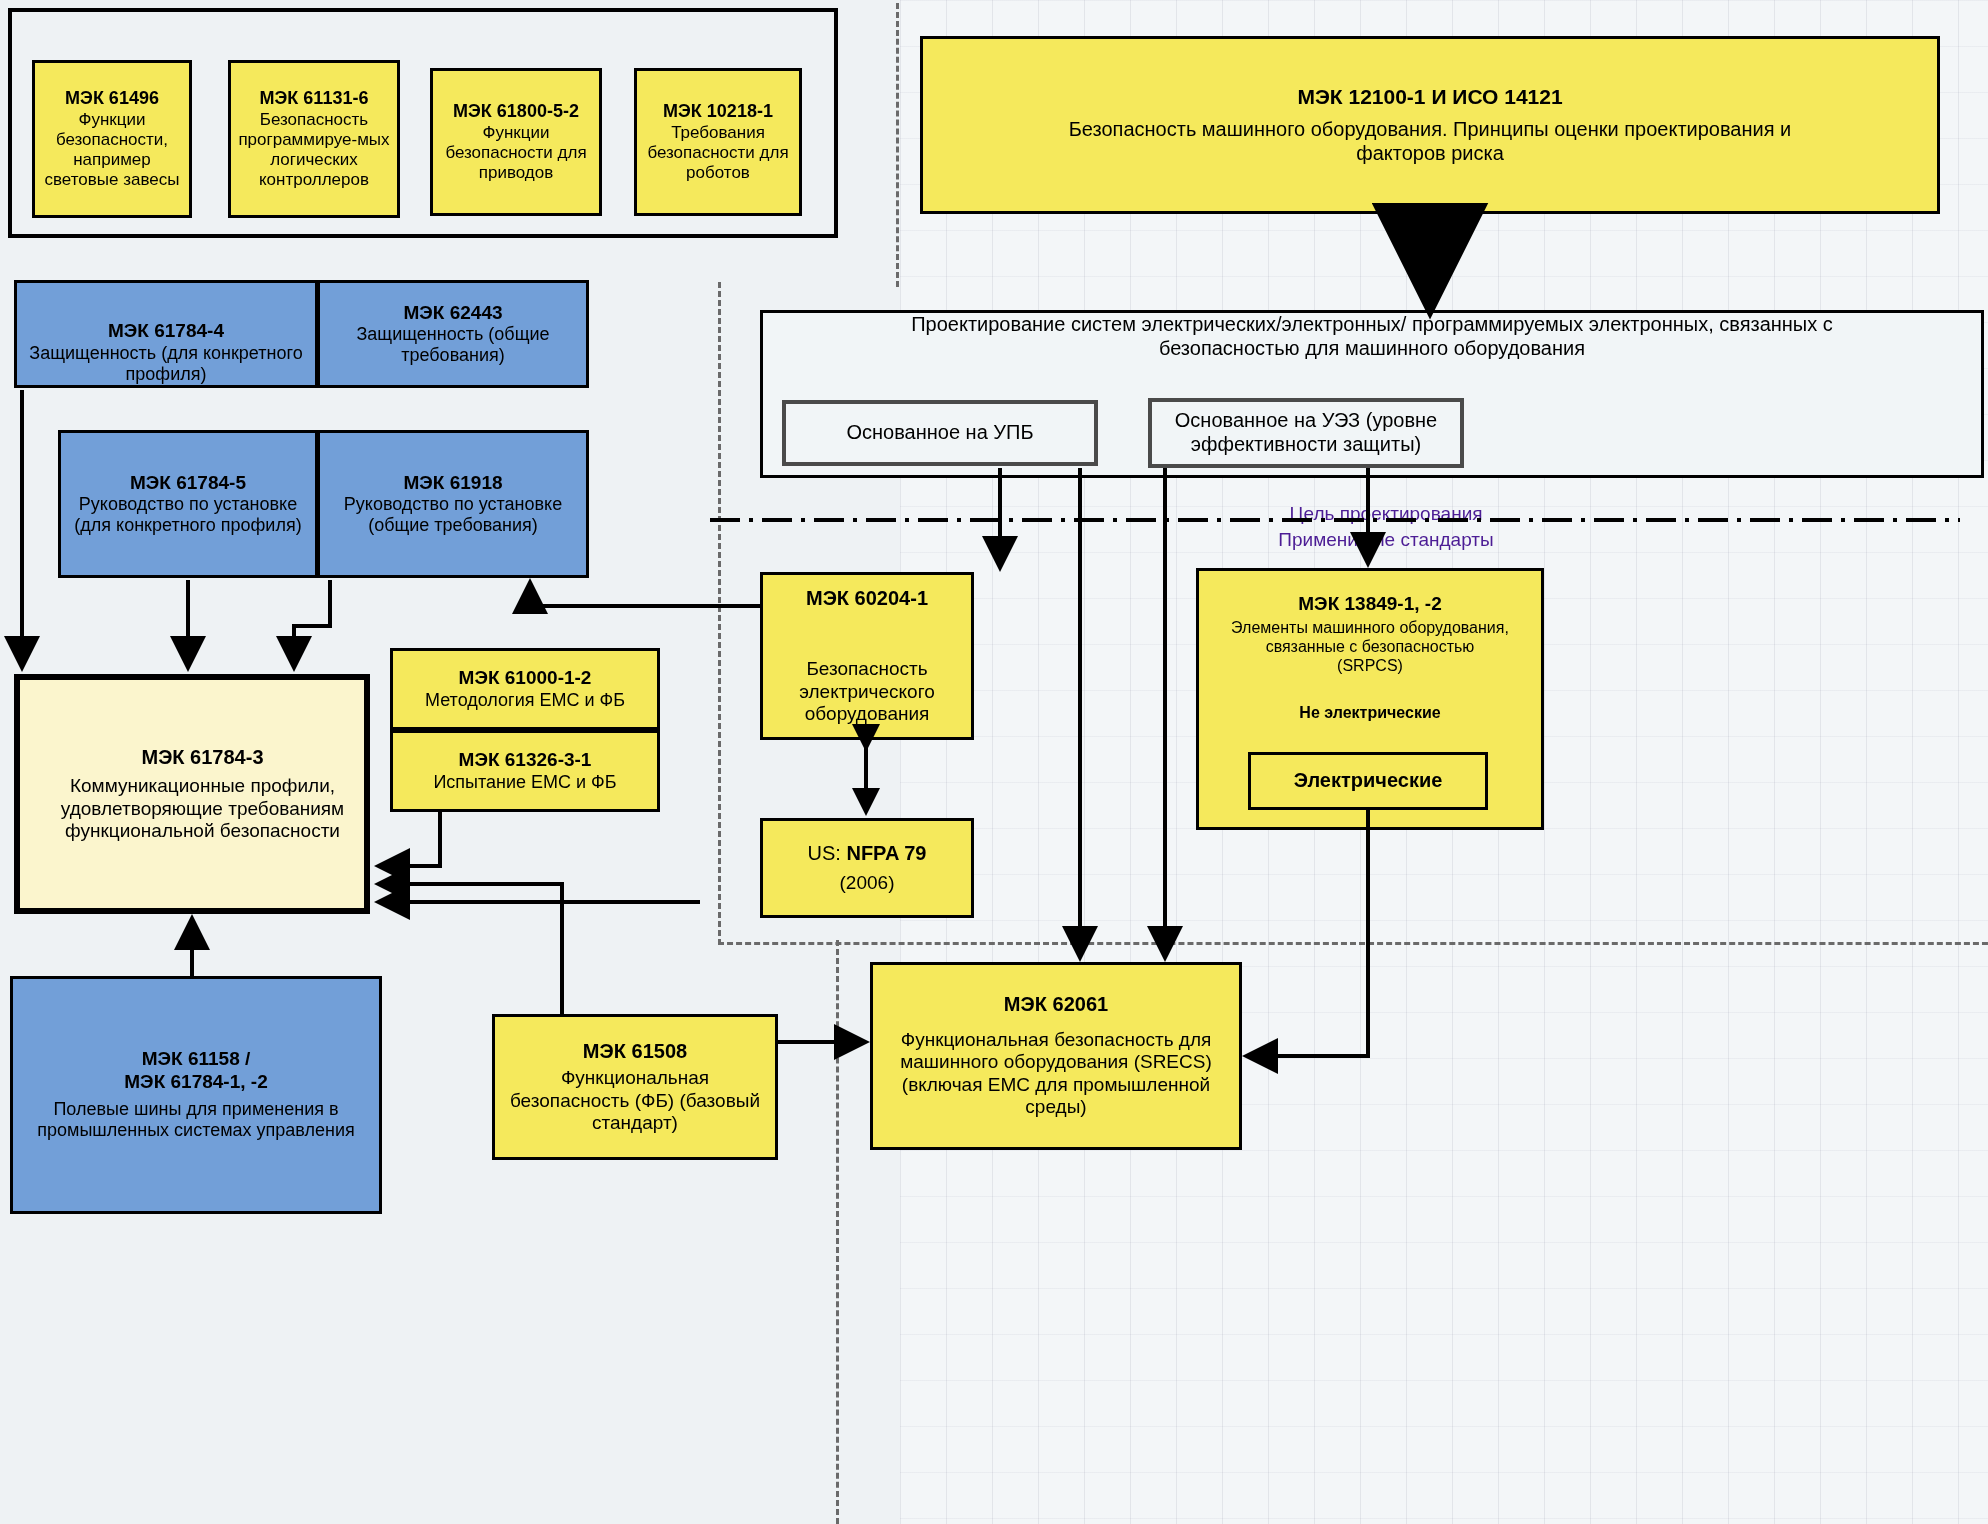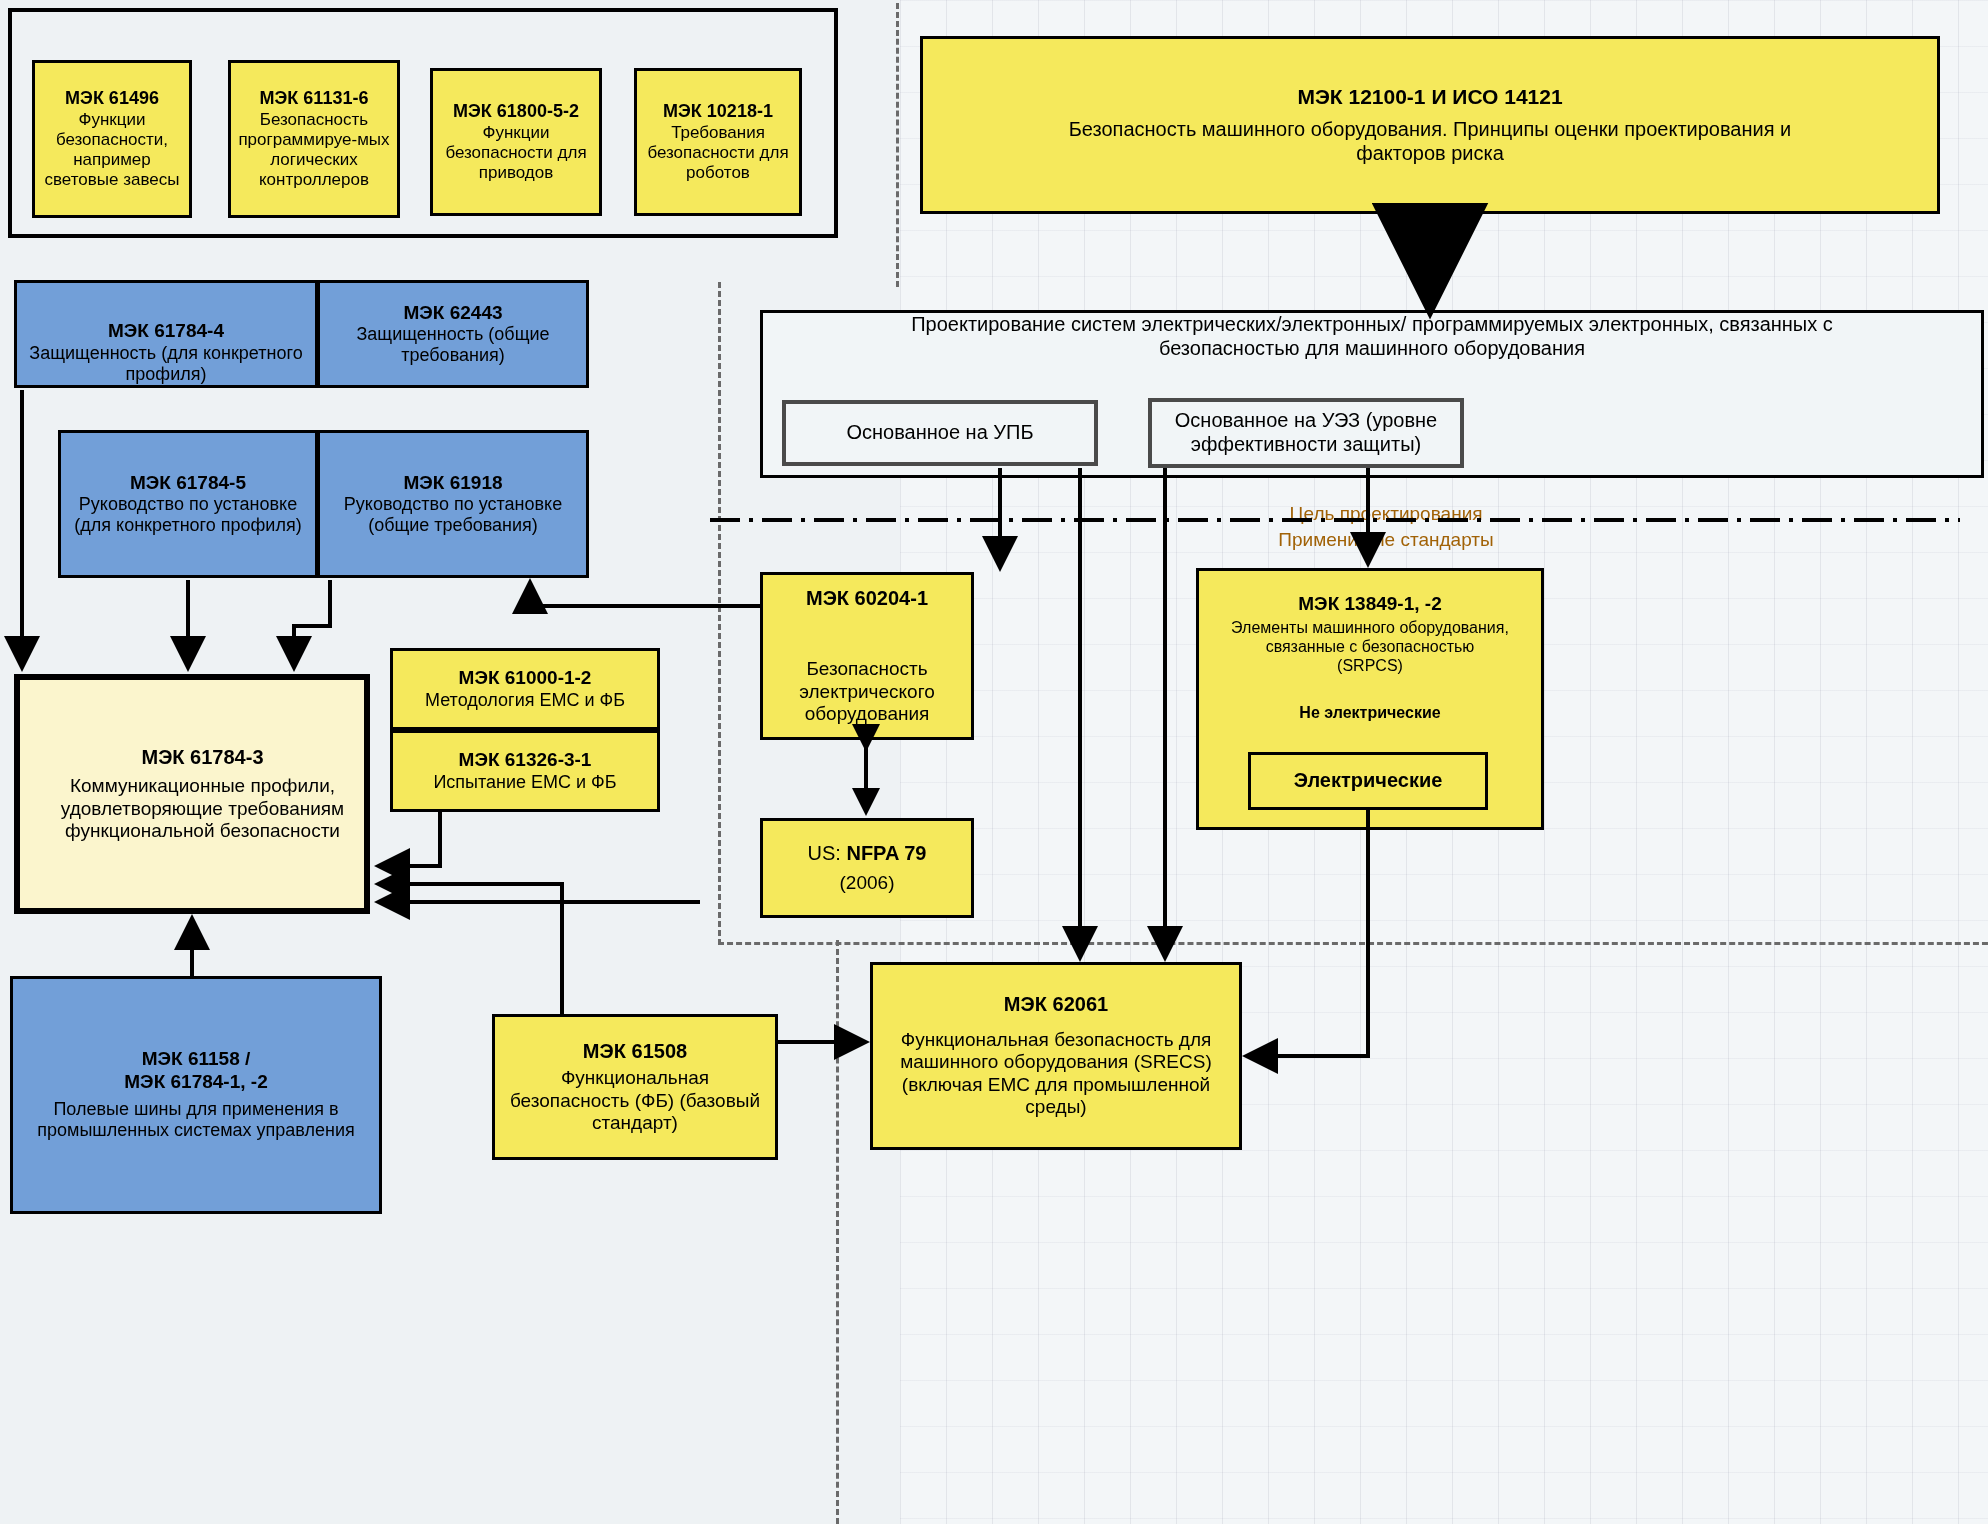--- a/index.html
+++ b/index.html
@@ -26,21 +26,21 @@
   .grayborder{border:4px solid #4a4a4a;background:#f1f5f7;}
 
   .ttl{font-weight:bold;}
   .sub{font-weight:normal;}
   .f16{font-size:16px;} .f17{font-size:17px;} .f18{font-size:18px;}
   .f19{font-size:19px;} .f20{font-size:20px;} .f21{font-size:21px;}
 
   .outline-thin{position:absolute;border:4px solid #000;background:transparent;}
 
   svg.lines{position:absolute;left:0;top:0;width:1988px;height:1524px;pointer-events:none;}
-  .lbl{position:absolute;text-align:center;font-size:19px;color:#a16207;line-height:1.25;}
+  .lbl{position:absolute;text-align:center;font-size:19px;color:#4c1d95;line-height:1.25;}
 </style>
 </head>
 <body>
 
 <div id="stage">
 
   <div class="shadepanel" style="left:900px;top:0px;width:1088px;height:1524px;"></div>
 
   <div class="dashborder" style="left:896px;top:-6px;width:1098px;height:290px;border-bottom:none;"></div>
   <div class="dashborder" style="left:718px;top:282px;width:1276px;height:660px;border-top:none;border-right:none;"></div>

